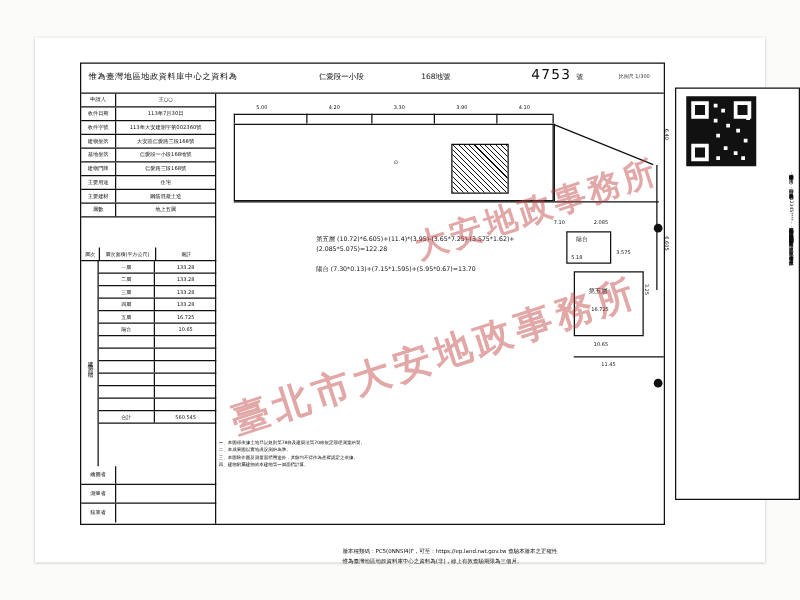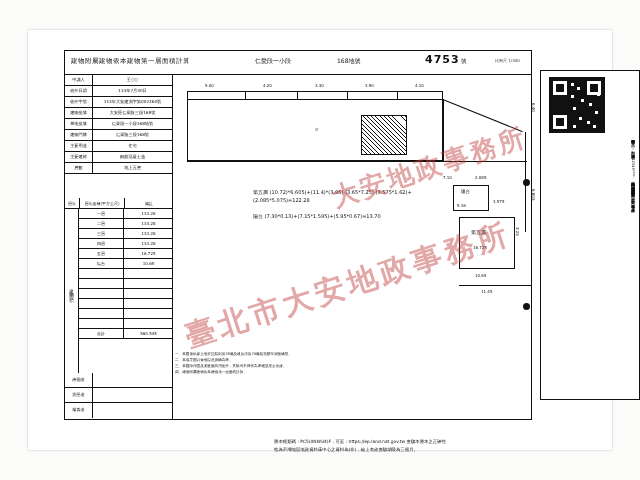--- a/index.html
+++ b/index.html
@@ -29,21 +29,21 @@
   
   #hdr{
     position:absolute;left:0;top:0;width:100%;height:24px;
     border-bottom:1px solid #111;
     box-sizing:border-box;
   }
   .hdr-title{
     position:absolute;left:6px;top:6px;font-size:6.5px;color:#111;letter-spacing:.5px;
   }
   .hdr-seg{position:absolute;top:6px;font-size:6px;color:#111;}
-  .hdr-no{position:absolute;top:2px;font-size:11px;color:#111;font-weight:bold;letter-spacing:1px;}
+  .hdr-no{position:absolute;top:2px;font-size:11px;color:#111;font-weight:normal;letter-spacing:1px;}
   .hdr-no-lbl{position:absolute;top:7px;font-size:5.5px;color:#111;}
   .hdr-right{position:absolute;top:7px;font-size:4px;color:#333;}
 
   
   #infotbl{
     position:absolute;left:0;top:24px;width:108px;height:344px;
     border-right:1px solid #111;box-sizing:border-box;font-size:4.2px;color:#111;
   }
   #infotbl .row{
     display:flex;border-bottom:1px solid #111;box-sizing:border-box;height:11px;align-items:center;
@@ -124,21 +124,21 @@
 </style>
 </head>
 <body>
 
 <div id="page">
   <div id="sheet">
 
     <div id="frame">
 
       <div id="hdr">
-        <div class="hdr-title">建物附屬建物依本建物第一層面積計算</div>
+        <div class="hdr-title">惟為臺灣地區地政資料庫中心之資料為</div>
         <div class="hdr-seg" style="left:190px;">仁愛段一小段</div>
         <div class="hdr-seg" style="left:272px;">168地號</div>
         <div class="hdr-no" style="left:360px;">4753</div>
         <div class="hdr-no-lbl" style="left:396px;">號</div>
         <div class="hdr-right" style="left:430px;">比例尺 1/300</div>
       </div>
 
       <div id="infotbl">
         <div class="row">
           <div class="lab">申請人</div>

